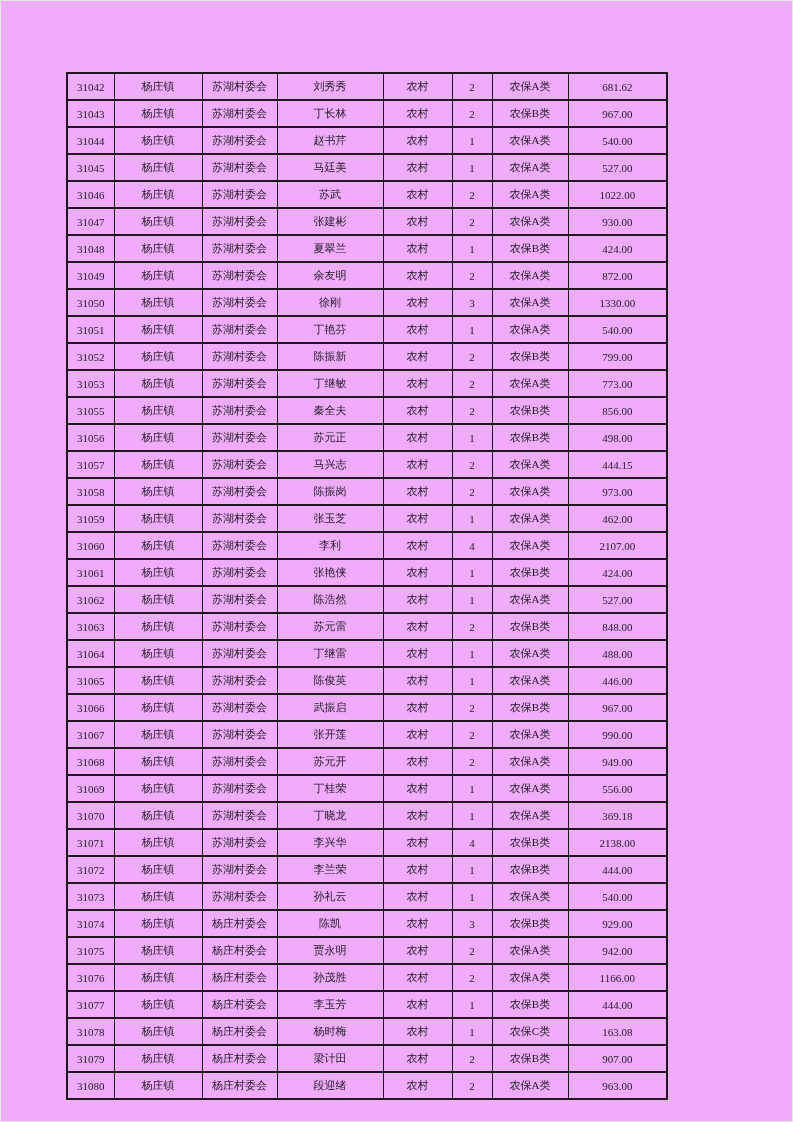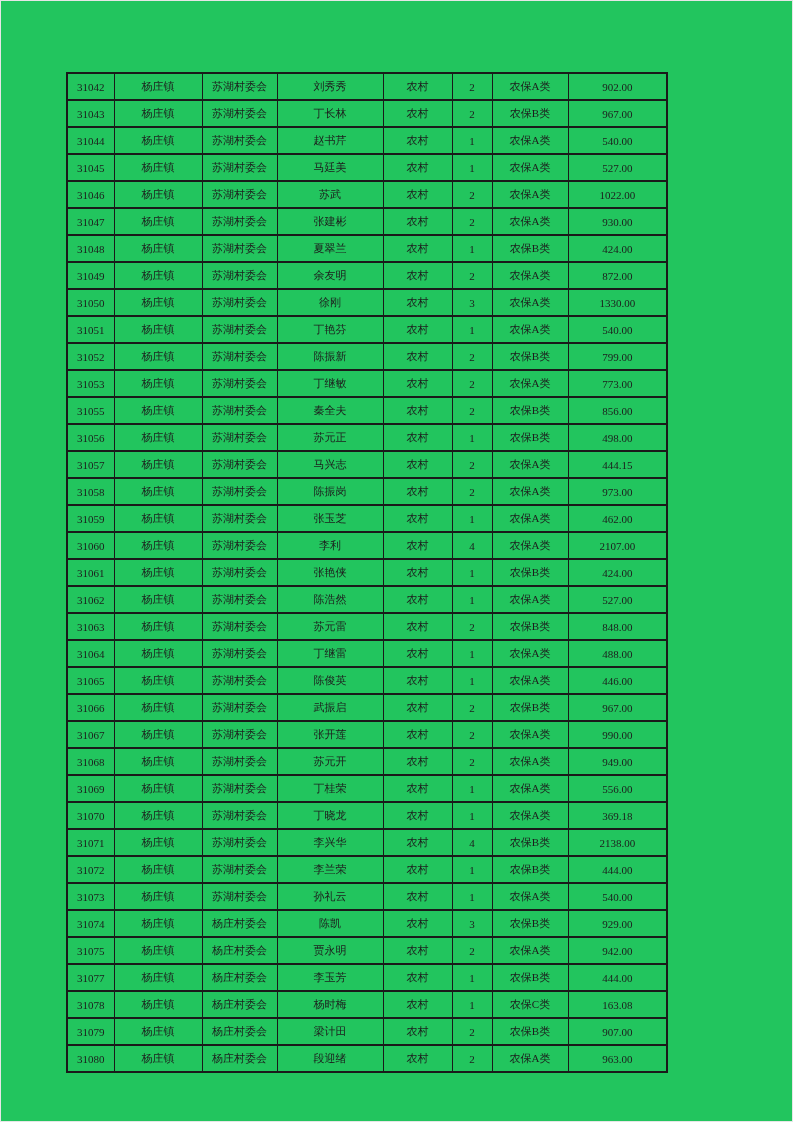--- a/index.html
+++ b/index.html
@@ -5,21 +5,21 @@
   html, body {
     margin: 0;
     padding: 0;
     background: #ffffff;
     font-family: "Liberation Serif", "DejaVu Serif", serif;
   }
   .page {
     position: relative;
     width: 793px;
     height: 1122px;
-    background: #22c55e;
+    background: #f0abfc;
     box-shadow: inset 0 0 0 1px #e6e6e6;
     overflow: hidden;
   }
   table.benefits {
     position: absolute;
     left: 66px;
     top: 72px;
     width: 600px;
     border-collapse: collapse;
     table-layout: fixed;
@@ -65,21 +65,21 @@
     </colgroup>
     <tbody>
         <tr>
           <td>31042</td>
           <td>杨庄镇</td>
           <td>苏湖村委会</td>
           <td>刘秀秀</td>
           <td>农村</td>
           <td>2</td>
           <td>农保A类</td>
-          <td>902.00</td>
+          <td>681.62</td>
         </tr>
         <tr>
           <td>31043</td>
           <td>杨庄镇</td>
           <td>苏湖村委会</td>
           <td>丁长林</td>
           <td>农村</td>
           <td>2</td>
           <td>农保B类</td>
           <td>967.00</td>
@@ -386,20 +386,30 @@
         </tr>
         <tr>
           <td>31075</td>
           <td>杨庄镇</td>
           <td>杨庄村委会</td>
           <td>贾永明</td>
           <td>农村</td>
           <td>2</td>
           <td>农保A类</td>
           <td>942.00</td>
+        </tr>
+        <tr>
+          <td>31076</td>
+          <td>杨庄镇</td>
+          <td>杨庄村委会</td>
+          <td>孙茂胜</td>
+          <td>农村</td>
+          <td>2</td>
+          <td>农保A类</td>
+          <td>1166.00</td>
         </tr>
         <tr>
           <td>31077</td>
           <td>杨庄镇</td>
           <td>杨庄村委会</td>
           <td>李玉芳</td>
           <td>农村</td>
           <td>1</td>
           <td>农保B类</td>
           <td>444.00</td>

